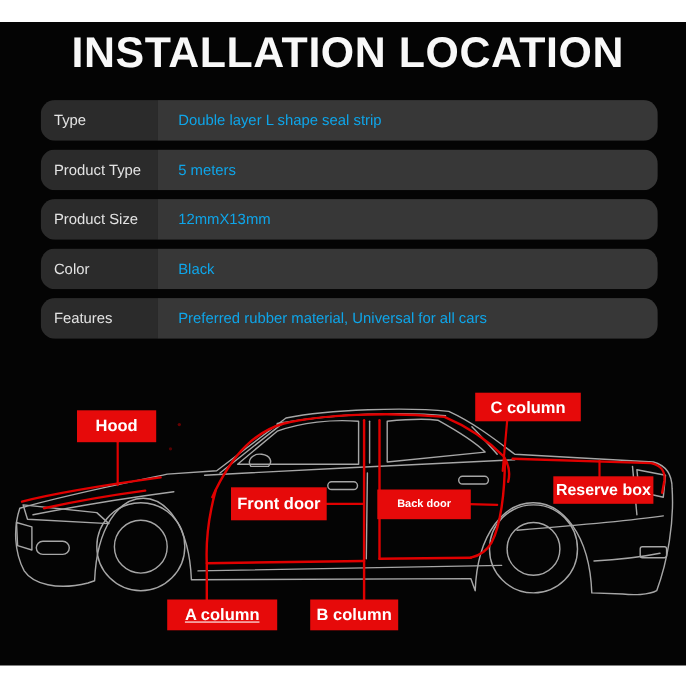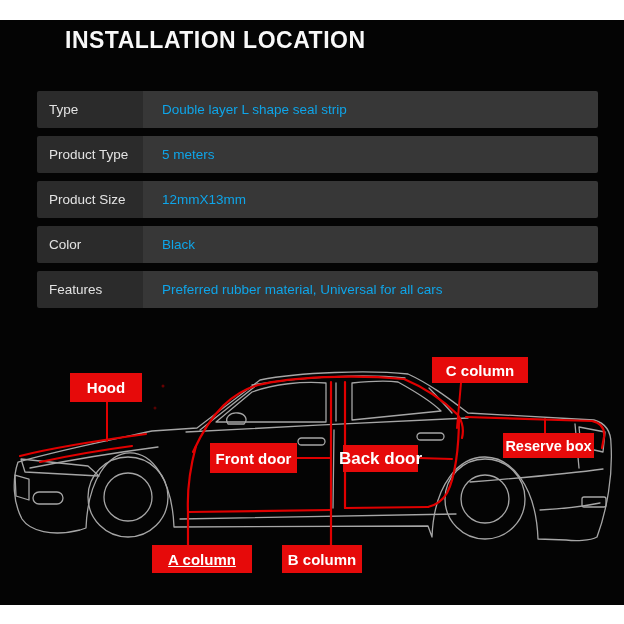--- a/index.html
+++ b/index.html
@@ -1,36 +1,36 @@
 <!DOCTYPE html>
 <html><head>
 <meta charset="utf-8">
 <style>
   html,body{margin:0;padding:0;background:#ffffff;}
   .canvas{position:relative;width:624px;height:624px;background:#ffffff;overflow:hidden;
           font-family:"Liberation Sans",sans-serif;}
   .panel{position:absolute;left:0;top:20px;width:624px;height:585px;background:#040404;}
-  .title{position:absolute;left:65px;top:27px;font-size:23px;font-weight:bold;color:#f8f8f8;
+  .title{position:absolute;left:65px;top:27px;font-size:39px;font-weight:bold;color:#f8f8f8;
          letter-spacing:0.5px;white-space:nowrap;}
   
   .spec-table{position:absolute;left:37px;top:91px;width:561px;}
-  .spec-row{display:flex;height:37px;margin-bottom:8px;border-radius:2px;overflow:hidden;}
+  .spec-row{display:flex;height:37px;margin-bottom:8px;border-radius:13px;overflow:hidden;}
   .spec-label{width:106px;background:#2b2b2b;color:#e3e3e3;font-size:13.5px;line-height:37px;
               padding-left:12px;box-sizing:border-box;flex:none;}
   .spec-value{flex:1;background:#373737;color:#0ea5e9;font-size:13.5px;line-height:37px;
               padding-left:19px;box-sizing:border-box;white-space:nowrap;}
   
   .car-svg{position:absolute;left:0;top:330px;width:624px;height:275px;}
   .tag{position:absolute;background:#e60a0a;color:#ffffff;font-weight:bold;font-size:15px;
        display:flex;align-items:center;justify-content:center;white-space:nowrap;z-index:3;}
   .tag-hood{left:70px;top:373px;width:72px;height:29px;}
   .tag-c-column{left:432px;top:357px;width:96px;height:26px;}
   .tag-reserve-box{left:487px;top:433px;width:91px;height:25px;font-size:14.5px;margin-left:16px;}
   .tag-front-door{left:210px;top:443px;width:87px;height:30px;}
-  .tag-back-door{left:343px;top:445px;width:75px;height:27px;font-size:17px;}
+  .tag-back-door{left:343px;top:445px;width:85px;height:27px;font-size:10px;}
   .tag-a-column{left:152px;top:545px;width:100px;height:28px;text-decoration:underline;}
   .tag-b-column{left:282px;top:545px;width:80px;height:28px;}
 </style>
 </head>
 <body>
 
 <div class="canvas">
   <div class="panel"></div>
 
   <div class="title">INSTALLATION LOCATION</div>

